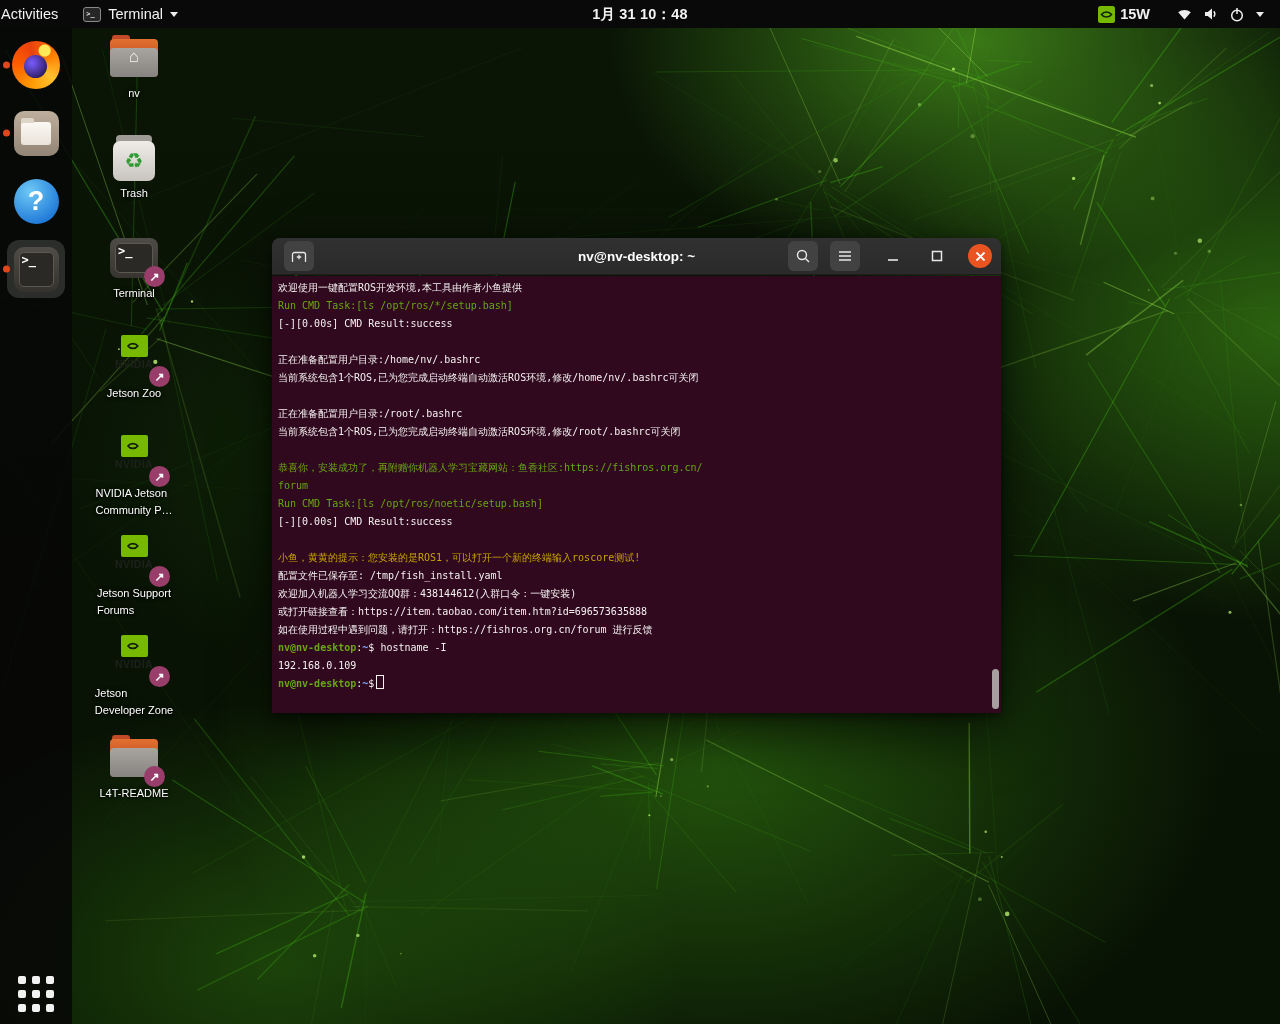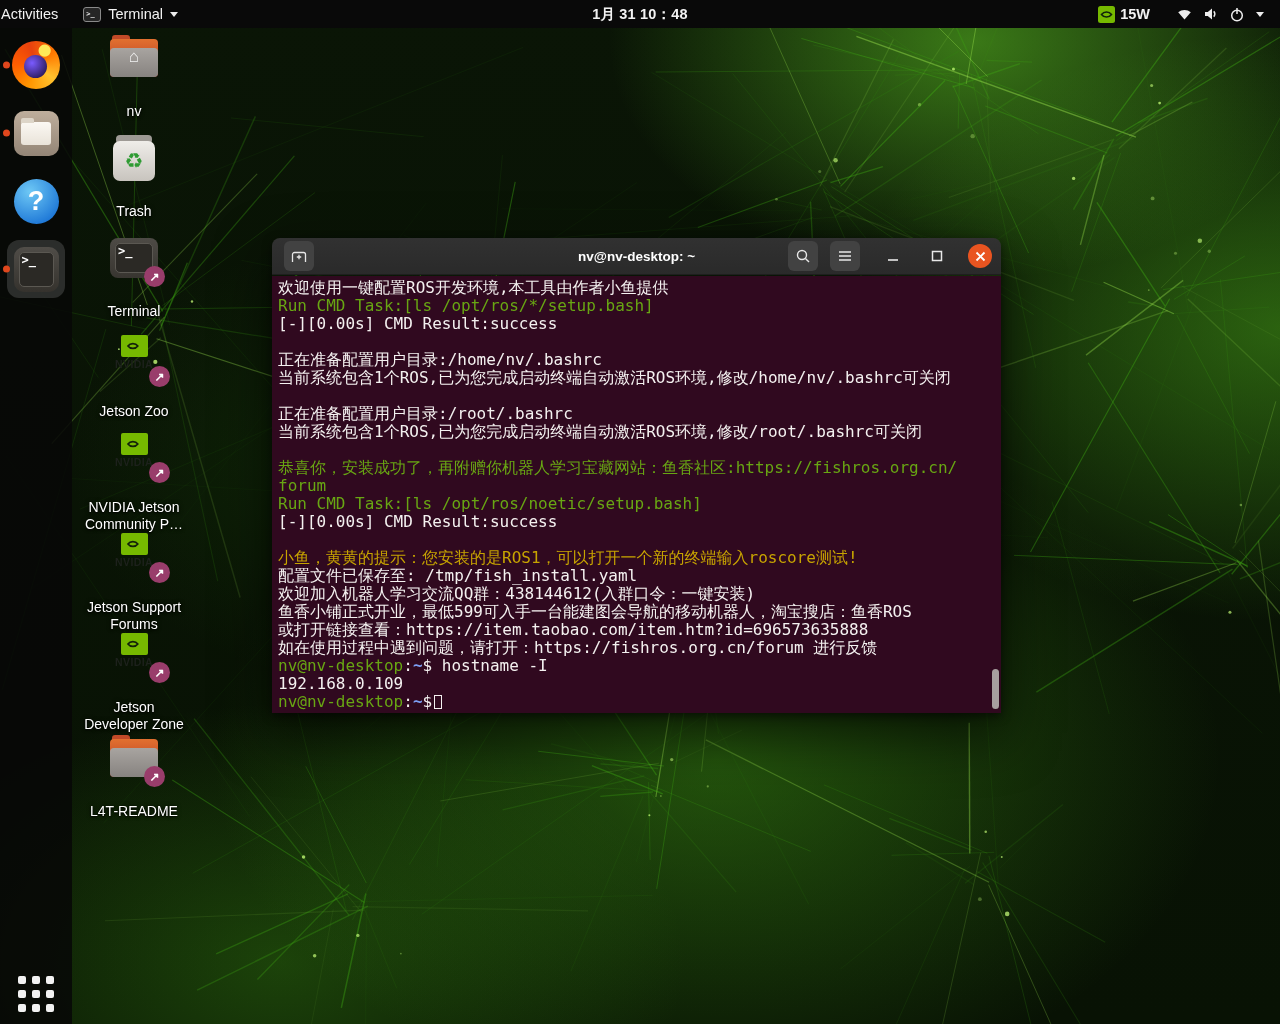--- a/index.html
+++ b/index.html
@@ -60,21 +60,21 @@
     font-size:12px; font-weight:bold; z-index:2; }
   .show-apps { margin-top:auto; margin-bottom:12px; display:grid; grid-template-columns:repeat(3,8px);
     grid-template-rows:repeat(3,8px); gap:6px; }
   .grid-dot { width:8px; height:8px; background:#f2f2f2; border-radius:2px; }
 
   
   .desktop-icons { position:absolute; left:84px; top:32px; width:100px; z-index:5;
     display:flex; flex-direction:column; }
   .desk-icon { height:100px; display:flex; flex-direction:column; align-items:center; }
   .di-art { position:relative; height:52px; display:flex; align-items:center; justify-content:center; }
-  .di-label { margin-top:19px; font-size:14px; color:#fff; text-align:center; line-height:16.5px;
+  .di-label { margin-top:1px; font-size:11px; color:#fff; text-align:left; line-height:16.5px;
     text-shadow:0 1px 2px rgba(0,0,0,0.95), 0 0 4px rgba(0,0,0,0.7); }
   .fwrap { width:48px; height:38px; position:relative; }
   .f-tab { position:absolute; top:-4px; left:2px; width:18px; height:8px; background:#c14a28; border-radius:3px 3px 0 0; }
   .f-top { position:absolute; inset:0; background:linear-gradient(#e2702f,#ad3324); border-radius:4px; }
   .f-front { position:absolute; left:0; right:0; bottom:0; height:29px;
     background:linear-gradient(#a8a4a0,#878380); border-radius:4px; }
   .f-glyph { position:absolute; width:100%; text-align:center; top:9px; color:#f2f2f2; font-size:17px; line-height:17px; }
   .trwrap { width:42px; height:46px; position:relative; }
   .tr-lid { position:absolute; top:0; left:3px; right:3px; height:9px; background:#9e9a95; border-radius:4px; }
   .tr-body { position:absolute; top:6px; left:0; right:0; bottom:0; border-radius:7px;
@@ -97,25 +97,25 @@
   .tb-btn { width:30px; height:30px; border-radius:6px; background:#424242; display:grid; place-items:center; }
   .newtab { position:absolute; left:12px; top:3px; }
   .ttitle { position:absolute; left:50%; top:50%; transform:translate(-50%,-50%);
     color:#fff; font-weight:bold; font-size:13.5px; white-space:nowrap; }
   .tb-right { position:absolute; right:9px; top:3px; height:30px; display:flex; align-items:center; }
   .tb-right .tb-btn { margin-left:12px; }
   .winctl { margin-left:22px; display:grid; place-items:center; width:22px; height:22px; }
   .closebtn { margin-left:20px; width:24px; height:24px; border-radius:50%; background:#e95420;
     display:grid; place-items:center; }
   .screen { position:absolute; top:38px; left:0; right:0; bottom:0; background:#30091f;
-    padding:3px 18px 0 6px; font-family:"DejaVu Sans Mono",monospace; font-size:16px; overflow:hidden; }
+    padding:3px 18px 0 6px; font-family:"DejaVu Sans Mono",monospace; font-size:10px; overflow:hidden; }
   .tline { height:18px; line-height:18px; white-space:pre; }
   .t-fg     { color:#f4f1f0; }
   .t-green  { color:#68a613; }
-  .t-promptb{ color:#68a613; font-weight:normal; }
+  .t-promptb{ color:#68a613; font-weight:bold; }
   .t-yellow { color:#c7a400;margin-top:16px; }
   .t-blueb  { color:#7d9ff5; font-weight:bold; }
   .t-cursor { display:inline-block; width:8px; height:14px; border:1.5px solid #f4f1f0;
     vertical-align:-2px; margin-left:2px; }
   .sthumb { position:absolute; right:2px; bottom:4px; width:7px; height:40px;
     background:#b5b0ad; border-radius:4px; opacity:0.9; }
 </style>
 </head>
 <body>
 
@@ -616,21 +616,20 @@
         <div class="tline"><span class="t-fg">当前系统包含1个ROS,已为您完成启动终端自动激活ROS环境,修改/root/.bashrc可关闭</span></div>
         <div class="tline">&nbsp;</div>
         <div class="tline"><span class="t-green">恭喜你，安装成功了，再附赠你机器人学习宝藏网站：鱼香社区:https://fishros.org.cn/</span></div>
         <div class="tline"><span class="t-green">forum</span></div>
         <div class="tline"><span class="t-green">Run CMD Task:[ls /opt/ros/noetic/setup.bash]</span></div>
         <div class="tline"><span class="t-fg">[-][0.00s] CMD Result:success</span></div>
         <div class="tline">&nbsp;</div>
         <div class="tline"><span class="t-yellow">小鱼，黄黄的提示：您安装的是ROS1，可以打开一个新的终端输入roscore测试!</span></div>
         <div class="tline"><span class="t-fg">配置文件已保存至: /tmp/fish_install.yaml</span></div>
         <div class="tline"><span class="t-fg">欢迎加入机器人学习交流QQ群：438144612(入群口令：一键安装)</span></div>
-        <div class="tline"><span class="t-fg">鱼香小铺正式开业，最低599可入手一台能建图会导航的移动机器人，淘宝搜店：鱼香ROS</span></div>
         <div class="tline"><span class="t-fg">或打开链接查看：https://item.taobao.com/item.htm?id=696573635888</span></div>
         <div class="tline"><span class="t-fg">如在使用过程中遇到问题，请打开：https://fishros.org.cn/forum 进行反馈</span></div>
         <div class="tline"><span class="t-promptb">nv@nv-desktop</span><span class="t-fg">:</span><span class="t-blueb">~</span><span class="t-fg">$ </span><span class="t-fg">hostname -I</span></div>
         <div class="tline"><span class="t-fg">192.168.0.109</span></div>
         <div class="tline"><span class="t-promptb">nv@nv-desktop</span><span class="t-fg">:</span><span class="t-blueb">~</span><span class="t-fg">$</span><span class="t-cursor"></span></div>
       </div>
     <div class="sthumb"></div>
   </div>
 </div>
 

